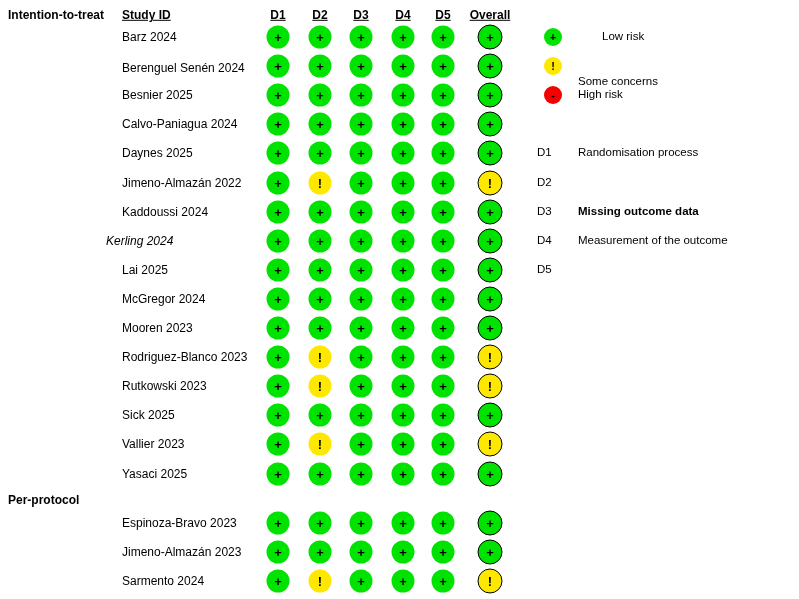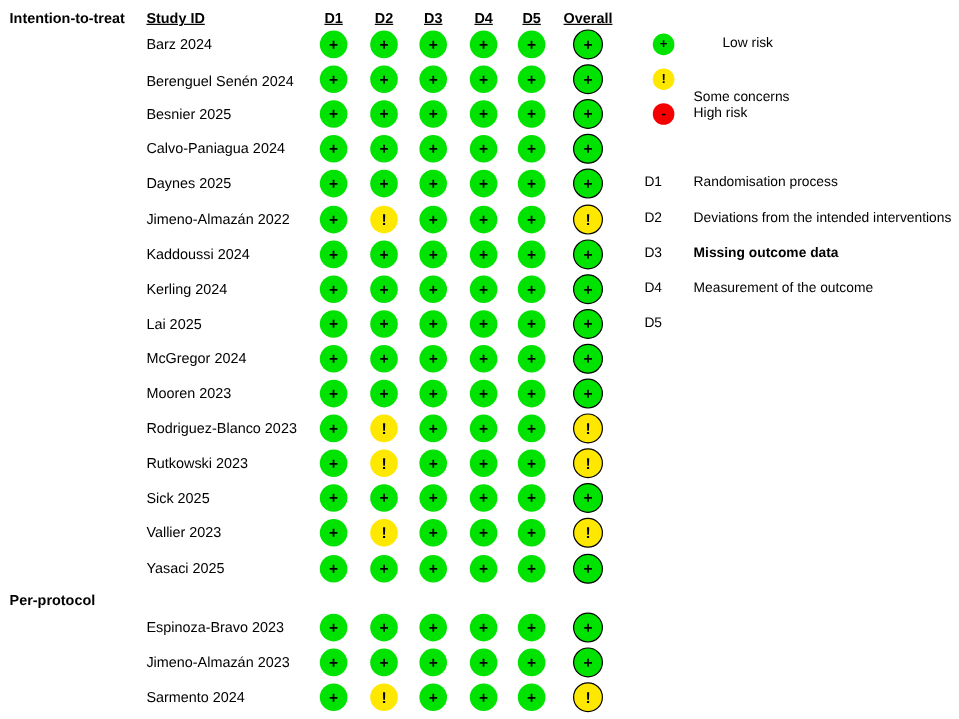--- a/index.html
+++ b/index.html
@@ -162,21 +162,21 @@
     </div>
     <div class="abs ctr circle dcircle" style="left: 403px; top: 211.6px; background: rgb(0, 227, 0);">
       <span class="sym">+</span>
     </div>
     <div class="abs ctr circle dcircle" style="left: 443px; top: 211.6px; background: rgb(0, 227, 0);">
       <span class="sym">+</span>
     </div>
     <div class="abs ctr circle ocircle" style="left: 490px; top: 211.6px; background: rgb(0, 227, 0);">
       <span class="sym">+</span>
     </div>
-    <div class="abs" style="left: 122px; top: 240.7px;">Kerling 2024</div>
+    <div class="abs" style="left: 106px; top: 240.7px; font-style: italic;">Kerling 2024</div>
     <div class="abs ctr circle dcircle" style="left: 278px; top: 240.7px; background: rgb(0, 227, 0);">
       <span class="sym">+</span>
     </div>
     <div class="abs ctr circle dcircle" style="left: 320px; top: 240.7px; background: rgb(0, 227, 0);">
       <span class="sym">+</span>
     </div>
     <div class="abs ctr circle dcircle" style="left: 361px; top: 240.7px; background: rgb(0, 227, 0);">
       <span class="sym">+</span>
     </div>
     <div class="abs ctr circle dcircle" style="left: 403px; top: 240.7px; background: rgb(0, 227, 0);">
@@ -405,19 +405,18 @@
       <span class="sym">!</span>
     </div>
     <div class="abs legend-text" style="left: 578px; top: 66.1px; margin-top: 16px;">Some concerns</div>
     <div class="abs ctr circle lcircle" style="left: 553px; top: 95.2px; background: rgb(244, 0, 0);">
       <span class="sym">-</span>
     </div>
     <div class="abs legend-text" style="left: 578px; top: 95.2px;">High risk</div>
     <div class="abs legend-text" style="left: 537px; top: 153.4px;">D1</div>
     <div class="abs legend-text" style="left: 578px; top: 153.4px;">Randomisation process</div>
     <div class="abs legend-text" style="left: 537px; top: 182.5px;">D2</div>
-    <div class="abs legend-text" style="left: 578px; top: 182.5px;">Deviations from the intended interventions</div>
     <div class="abs legend-text" style="left: 537px; top: 211.6px;">D3</div>
     <div class="abs legend-text" style="left: 578px; top: 211.6px; font-weight: bold;">Missing outcome data</div>
     <div class="abs legend-text" style="left: 537px; top: 240.7px;">D4</div>
     <div class="abs legend-text" style="left: 578px; top: 240.7px;">Measurement of the outcome</div>
     <div class="abs legend-text" style="left: 537px; top: 269.8px;">D5</div>
   </div>
 
 </body></html>

